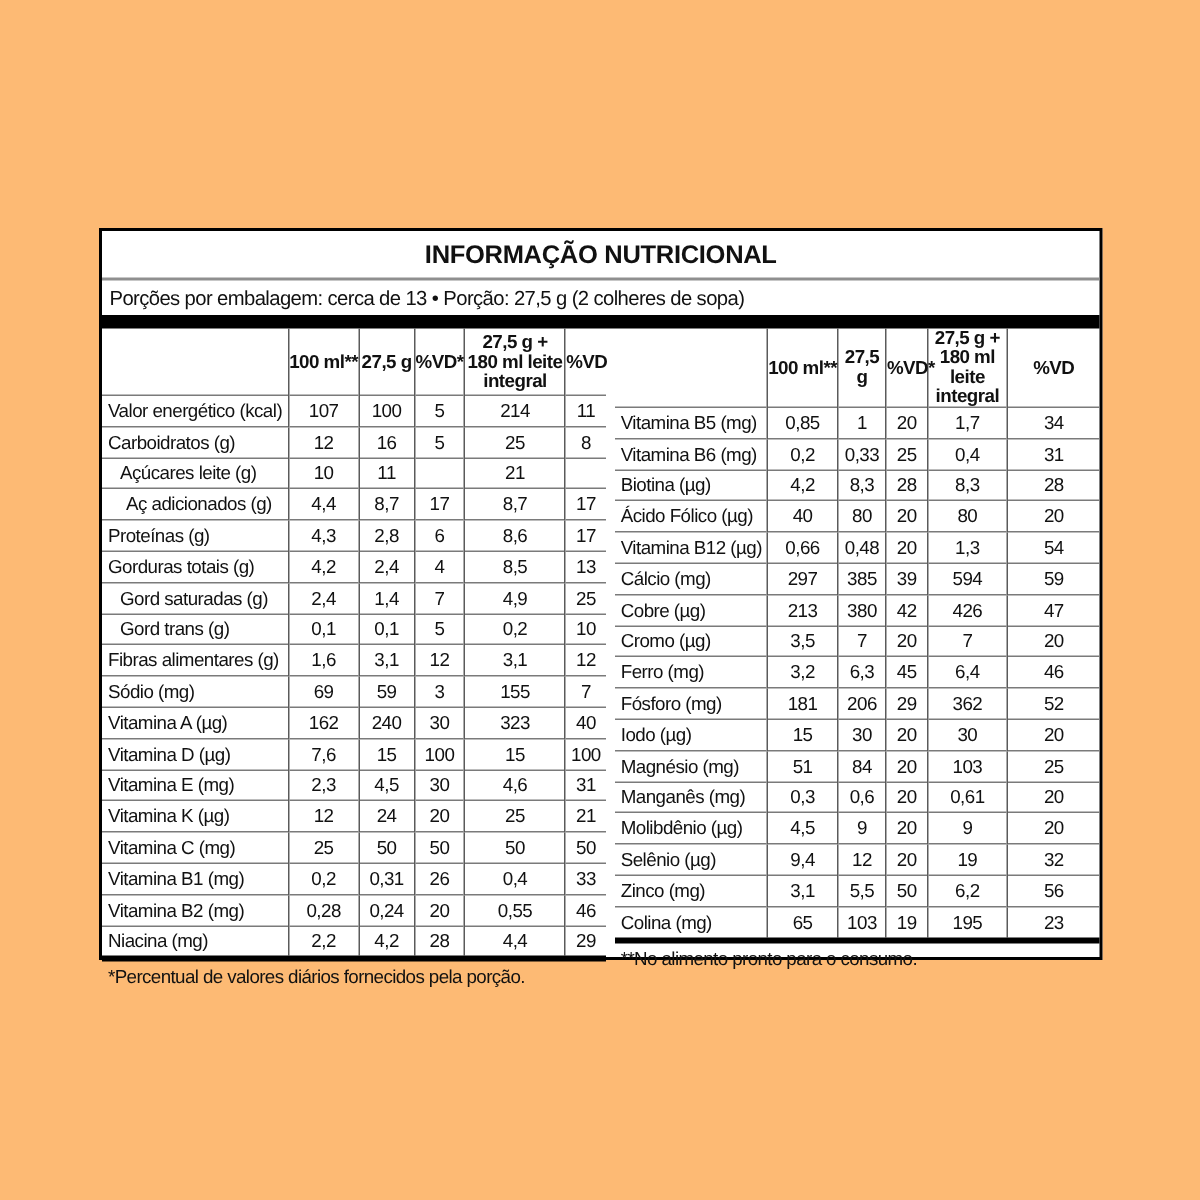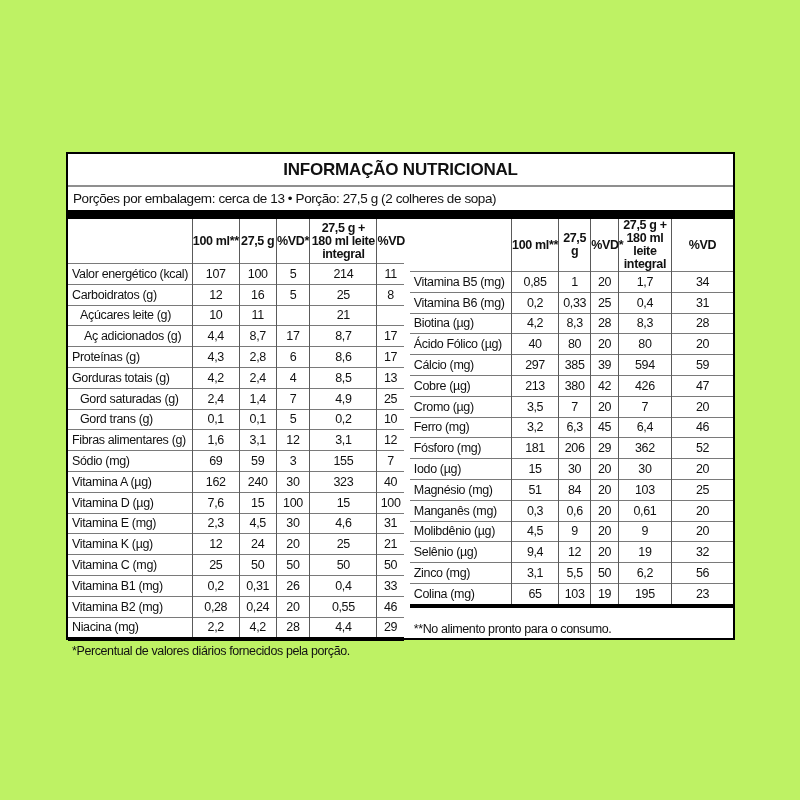--- a/index.html
+++ b/index.html
@@ -8,21 +8,21 @@
     width: 800px;
     height: 800px;
     background: #ffffff;
     font-family: "Liberation Sans", sans-serif;
     color: #111111;
   }
   .page {
     position: relative;
     width: 800px;
     height: 800px;
-    background: #bef264;
+    background: #fdba74;
     overflow: hidden;
   }
   .label-frame {
     position: absolute;
     left: 66px;
     top: 152px;
     width: 669px;
     height: 488px;
     box-sizing: border-box;
     border: 2px solid #000000;
@@ -354,20 +354,28 @@
               </tr>
               <tr>
                 <td class="name ind0">Ácido Fólico (µg)</td>
                 <td>40</td>
                 <td>80</td>
                 <td>20</td>
                 <td>80</td>
                 <td>20</td>
               </tr>
               <tr>
+                <td class="name ind0">Vitamina B12 (µg)</td>
+                <td>0,66</td>
+                <td>0,48</td>
+                <td>20</td>
+                <td>1,3</td>
+                <td>54</td>
+              </tr>
+              <tr>
                 <td class="name ind0">Cálcio (mg)</td>
                 <td>297</td>
                 <td>385</td>
                 <td>39</td>
                 <td>594</td>
                 <td>59</td>
               </tr>
               <tr>
                 <td class="name ind0">Cobre (µg)</td>
                 <td>213</td>

